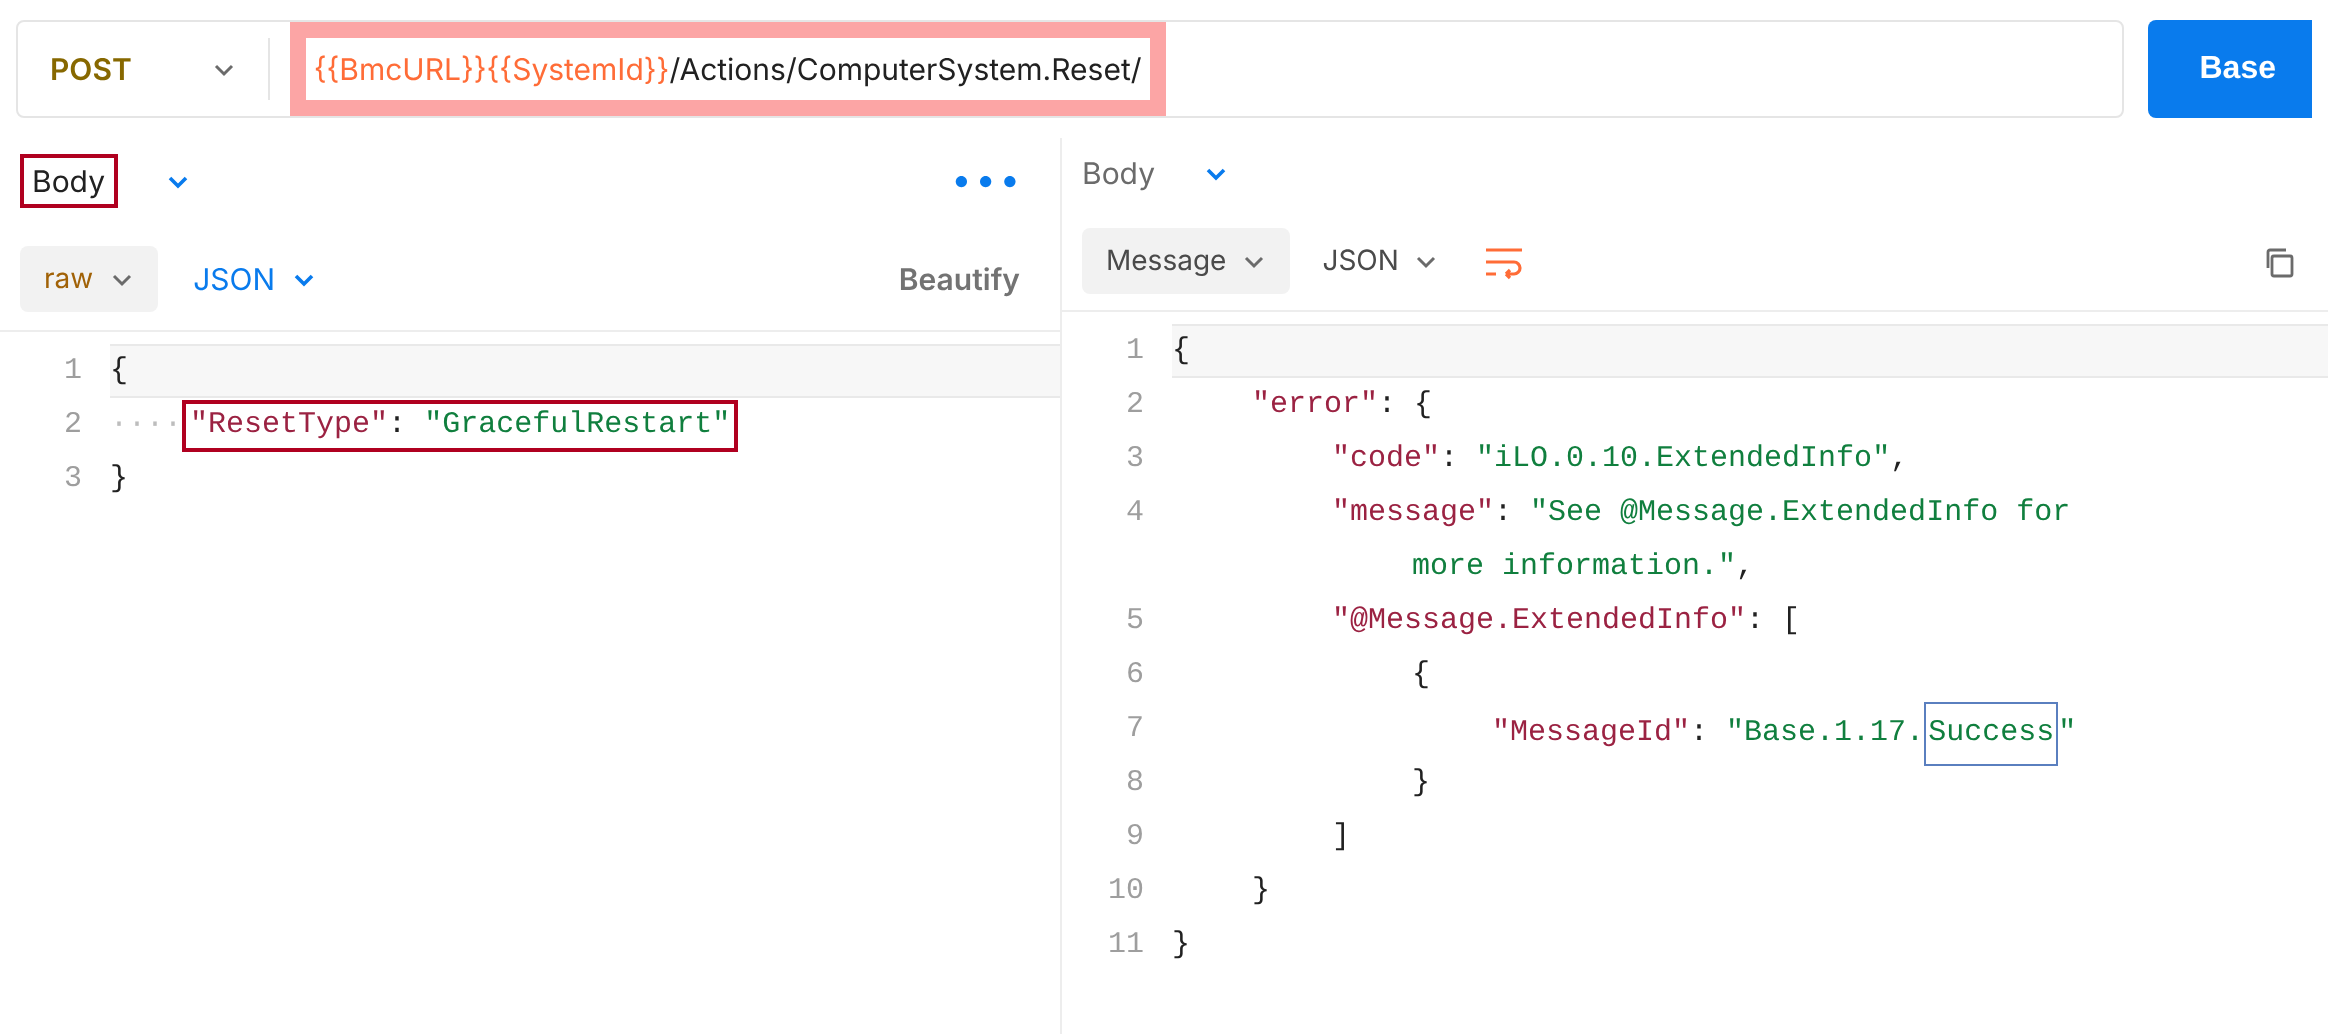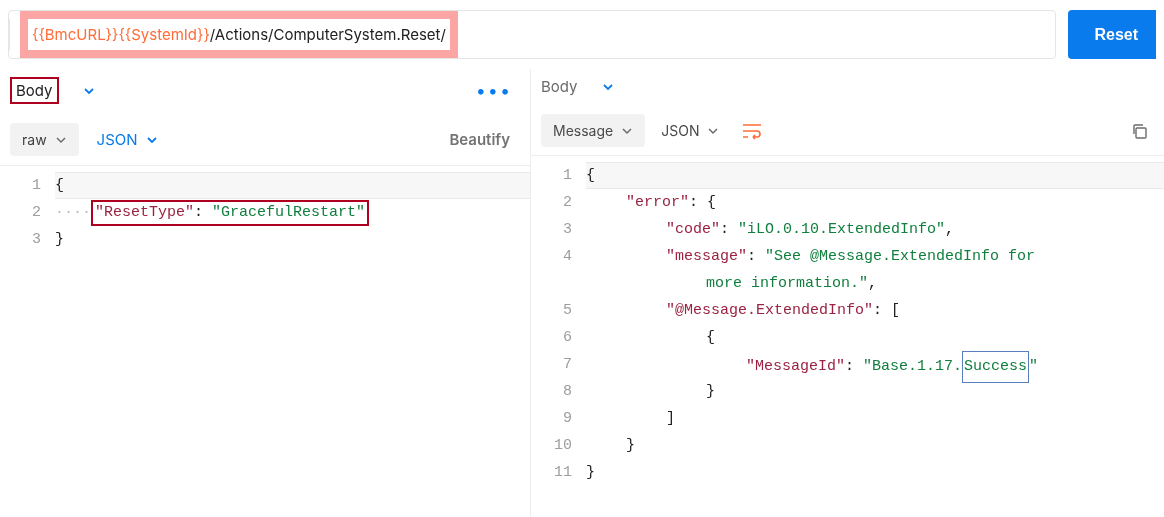--- a/index.html
+++ b/index.html
@@ -29,21 +29,21 @@
   .tab-body.hl { border: 2px solid #b00020; padding: 2px 4px; }
   .chev-blue { color: #097bed; cursor: pointer; }
   .dots { color: #097bed; font-size: 18px; letter-spacing: 2px; cursor: pointer; margin-right: 8px; }
   .status { display: flex; align-items: center; gap: 14px; font-size: 14px; }
   .status .ok { color: #0a8a0a; }
   .save-link { display: flex; align-items: center; gap: 6px; color: #6b6b6b; cursor: pointer; }
   .globe-icon { color: #6b6b6b; }
 
   
   .toolbar { display: flex; align-items: center; padding: 8px 10px; gap: 12px; }
-  .pill { display: inline-flex; align-items: center; gap: 8px; background: #f2f2f2; border-radius: 4px; padding: 8px 12px; font-size: 14px; color: #404040; cursor: pointer; }
+  .pill { display: inline-flex; align-items: center; gap: 8px; background: #f2f2f2; border-radius: 4px; padding: 8px 12px; font-size: 14px; color: #a16207; cursor: pointer; }
   .dd-plain { display: inline-flex; align-items: center; gap: 8px; color: #097bed; font-size: 15px; cursor: pointer; padding: 8px 6px; }
   .beautify { margin-left: auto; color: #737373; font-weight: 600; font-size: 15px; cursor: pointer; padding-right: 10px; }
   .dd-grey { display: inline-flex; align-items: center; gap: 8px; color: #4a4a4a; font-size: 14px; cursor: pointer; padding: 8px 4px; }
   .pill-grey { color: #4a4a4a; }
   .wrap-icon { color: #ff6c37; padding: 6px; cursor: pointer; }
   .copy-icon { margin-left: auto; color: #6b6b6b; cursor: pointer; padding-right: 6px; }
 
   
   .editor { flex: 1; display: flex; font-family: Menlo, Consolas, "Courier New", monospace; font-size: 15px; border-top: 1px solid #ededed; overflow: hidden; }
   .gutter { width: 55px; text-align: right; padding: 6px 14px 6px 0; color: #9e9e9e; user-select: none; }
@@ -64,30 +64,36 @@
   svg { display: inline-block; vertical-align: middle; }
   .chev { width: 12px; height: 12px; }
   .line1-bg { position:absolute; top:6px; left:0; right:0; height:27px; background:#f7f7f7; border-top:1px solid #e9e9e9; border-bottom:1px solid #e9e9e9; z-index:0; }
   .code .line { position: relative; z-index:1; }
 </style>
 </head>
 <body>
 
 <div class="request-bar">
   <div class="url-container">
+    <div class="method-select">
+      <span>POST</span>
+      <svg class="chev" viewBox="0 0 12 12">
+          <path d="M2 4l4 4 4-4" fill="none" stroke="#6b6b6b" stroke-width="1.5"></path>
+        </svg>
+    </div>
     <div class="method-divider"></div>
     <div class="url-box">
       <span class="url-highlight">
         <span class="var">{{BmcURL}}</span>
           <span class="var">{{SystemId}}</span>
           <span class="path">/Actions/ComputerSystem.Reset/</span>
       </span>
     </div>
   </div>
-  <button class="send-btn">Reset</button>
+  <button class="send-btn">Base</button>
 </div>
 
 <div class="columns">
 
   <div class="col col-left">
     <div class="tab-row">
       <span class="tab-body hl">Body</span>
       <svg class="chev chev-blue" viewBox="0 0 12 12">
           <path d="M2 4l4 4 4-4" fill="none" stroke="#097bed" stroke-width="1.8"></path>
         </svg>

